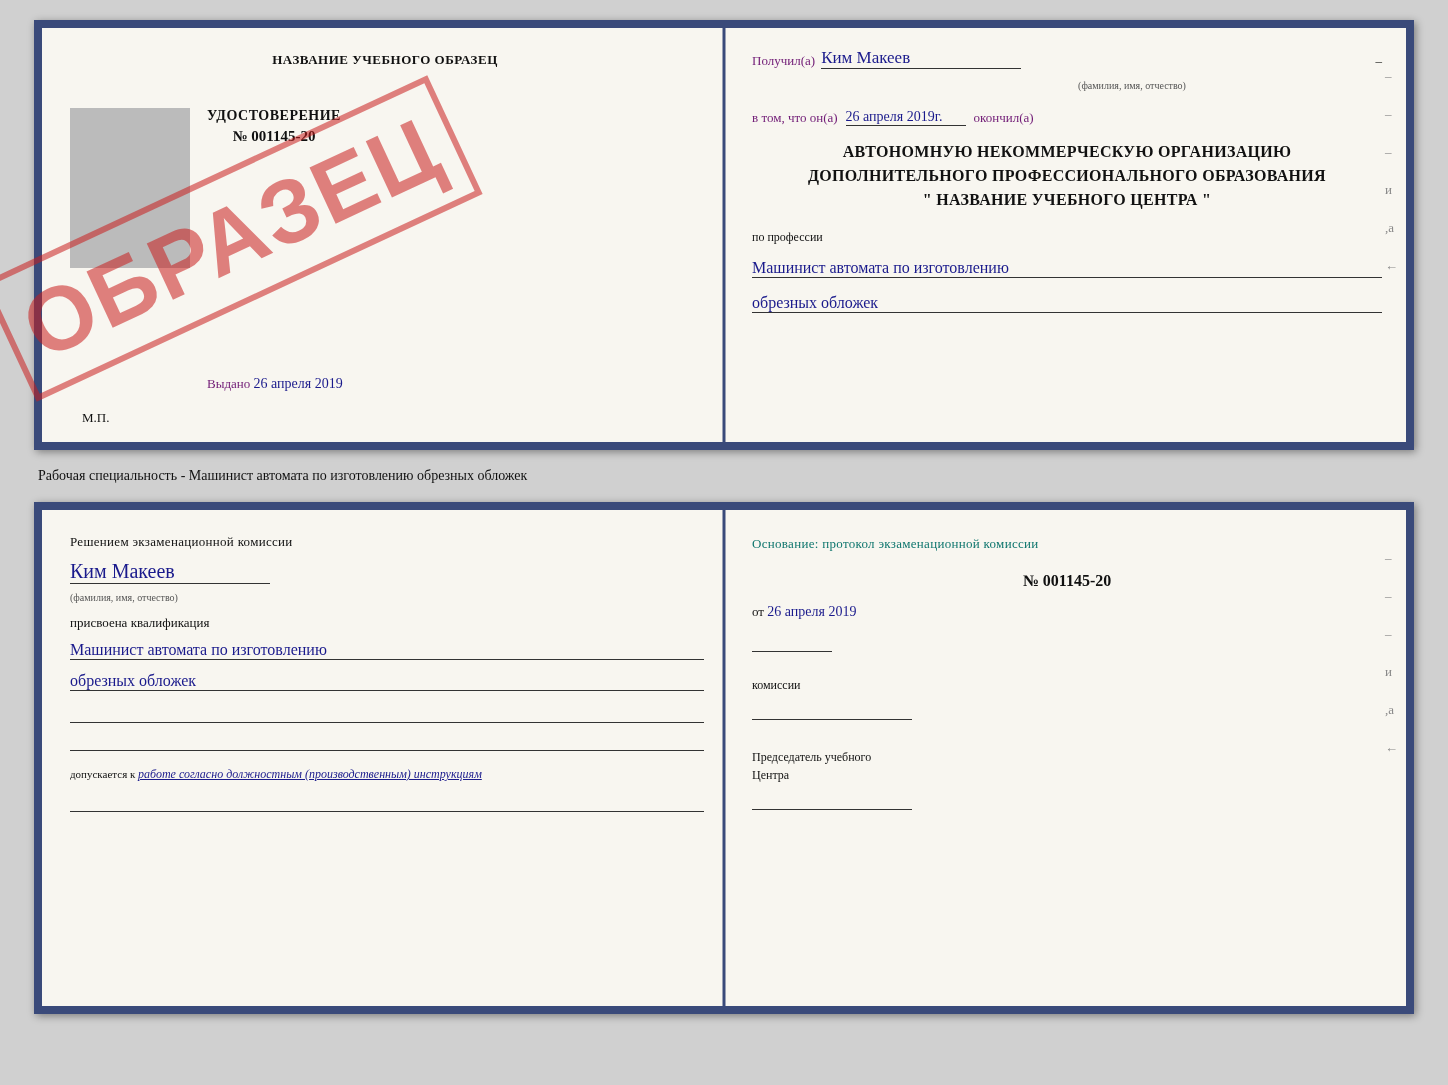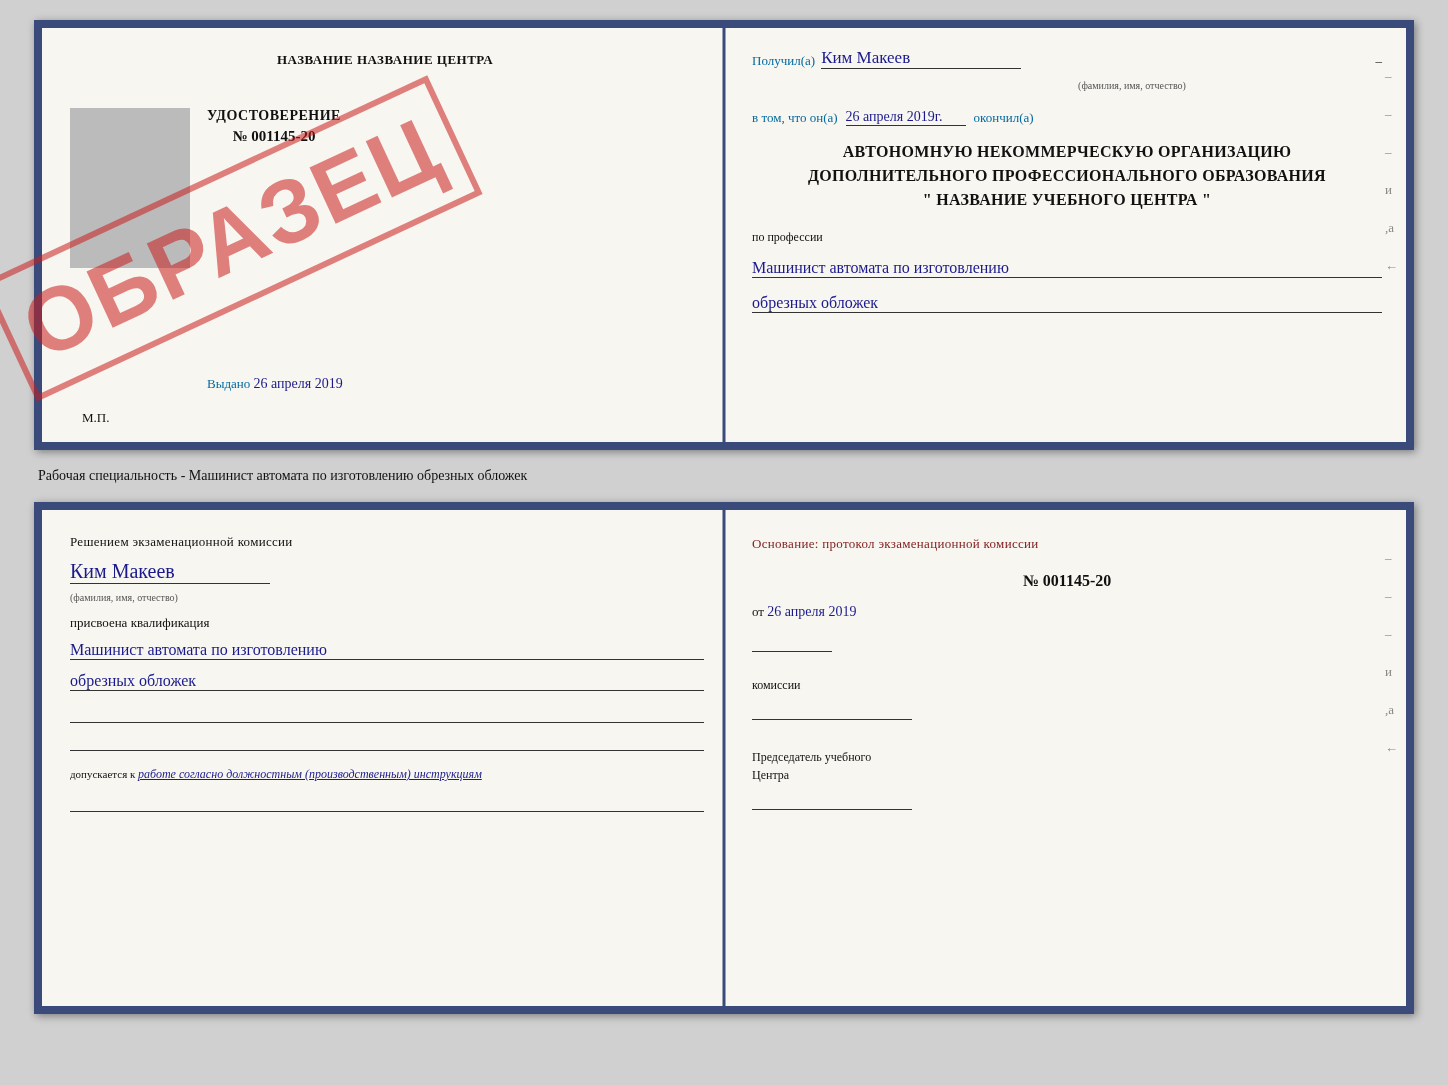--- a/index.html
+++ b/index.html
@@ -140,21 +140,21 @@
     .mp-label {
       position: absolute;
       bottom: 16px;
       left: 40px;
       font-size: 13px;
       color: #111;
     }
 
     .label-text {
       font-size: 13px;
-      color: #0369a1;
+      color: #701a75;
       white-space: nowrap;
     }
 
     .handwritten-name {
       font-family: 'Segoe Script', 'Brush Script MT', cursive;
       font-size: 17px;
       color: #1a1a8c;
       border-bottom: 1px solid #333;
       min-width: 200px;
       display: inline-block;
@@ -345,21 +345,21 @@
     .admits-handwritten {
       font-style: italic;
       font-family: 'Times New Roman', serif;
       text-decoration: underline;
       font-size: 12px;
       color: #1a1a8c;
     }
 
     .basis-title {
       font-size: 13px;
-      color: #7f1d1d;
+      color: #0f766e;
       letter-spacing: 0.3px;
       line-height: 1.5;
     }
 
     .protocol-number {
       font-size: 16px;
       color: #111;
       font-weight: bold;
       text-align: center;
       margin-top: 8px;
@@ -420,21 +420,21 @@
       color: #888;
       font-size: 13px;
     }
   </style>
 </head>
 <body>
 
 <div class="document-top">
 
   <div class="doc-left">
-    <div class="school-name-top">НАЗВАНИЕ НАЗВАНИЕ ЦЕНТРА</div>
+    <div class="school-name-top">НАЗВАНИЕ УЧЕБНОГО ОБРАЗЕЦ</div>
 
     <div class="photo-placeholder"></div>
 
     <div class="cert-title-block">
       <div class="cert-title">УДОСТОВЕРЕНИЕ</div>
       <div class="cert-number">№ 001145-20</div>
     </div>
 
     <div class="watermark">
       <div class="watermark-text">ОБРАЗЕЦ</div>

